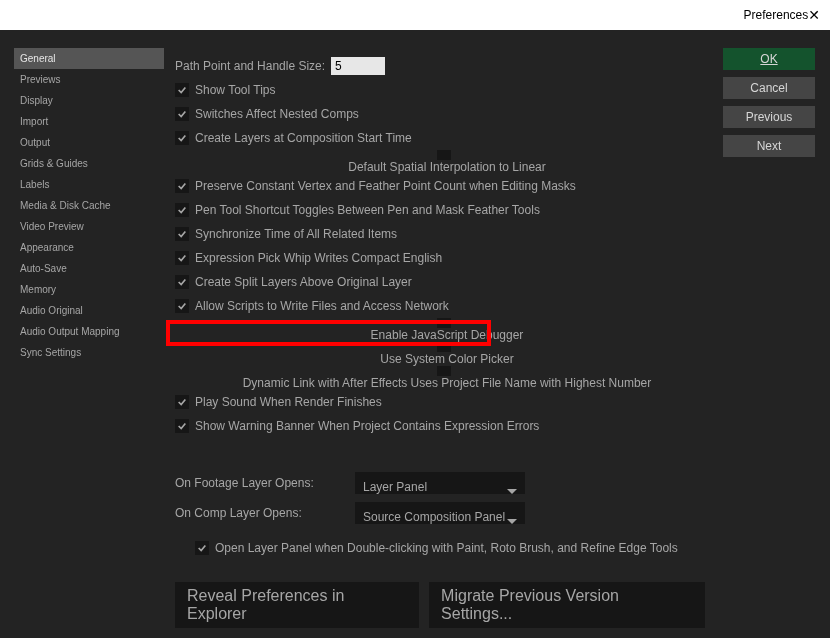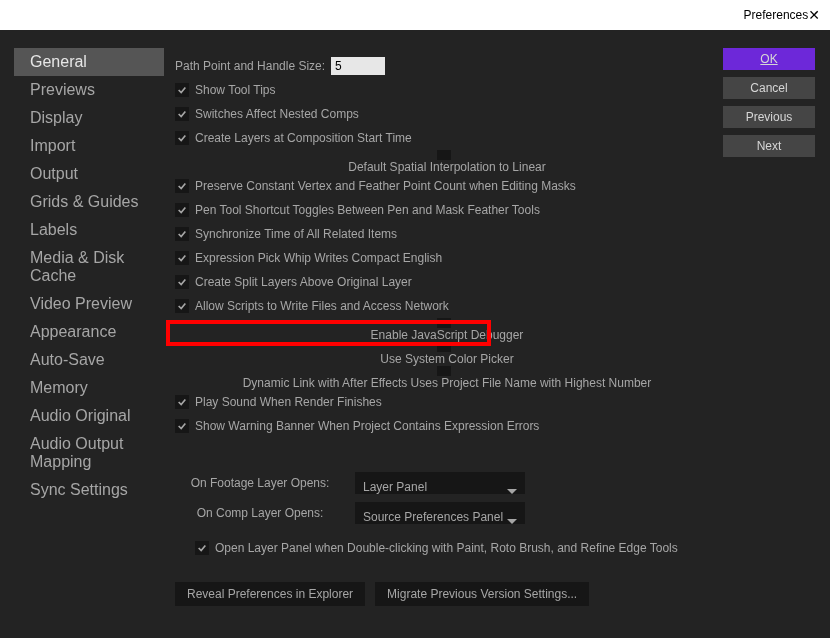--- a/index.html
+++ b/index.html
@@ -1,46 +1,46 @@
 <!DOCTYPE html>
 <html><head>
 <meta charset="utf-8">
 <style>
   * { box-sizing: border-box; margin: 0; padding: 0; font-family: "Segoe UI", Tahoma, sans-serif; }
   body { width: 830px; height: 638px; background: #fff; overflow: hidden; }
   .titlebar { height: 30px; background: #fff; color: #000; display: flex; justify-content: flex-end; align-items: center; padding: 0 10px; font-size: 12px; }
   .close-x { font-size: 14px; cursor: pointer; }
   .content { height: 608px; background: #232323; position: relative; }
   .sidebar { position: absolute; left: 14px; top: 18px; width: 150px; }
-  .side-item { color: #a6a6a6; font-size: 16px; padding: 5px 16px; cursor: pointer; }
+  .side-item { color: #a6a6a6; font-size: 10px; padding: 5px 6px; cursor: pointer; }
   .side-item.selected { background: #555555; color: #e6e6e6; }
 
   .main { position: absolute; left: 175px; top: 24px; width: 530px; color: #a6a6a6; font-size: 12px; }
   .row { display: flex; align-items: center; height: 24px; }
   .chk { width: 14px; height: 14px; background: #161616; margin-right: 6px; display: inline-flex; align-items: center; justify-content: center; }
   .chk.on svg { display: block; }
   .chk svg { display: none; width: 10px; height: 10px; stroke: #a6a6a6; stroke-width: 2; fill: none; }
   .indent { margin-left: 14px; flex-direction: column; }
   .numbox { width: 54px; height: 18px; background: #e7e7e7; color: #000; font-size: 12px; padding: 0 4px; margin-left: 6px; display: inline-flex; align-items: center; border: none; }
 
   .highlight-box { position: absolute; left: 166px; top: 290px; width: 325px; height: 26px; border: 4px solid #ff0000; pointer-events: none; }
 
   .group { margin-top: 30px; }
   .group-label { height: 20px; }
   .selrow { display: flex; align-items: center; height: 30px; }
-  .sel-label { width: 180px; text-align: center; padding-right: 10px; }
+  .sel-label { width: 180px; text-align: left; padding-right: 10px; }
   .select { width: 170px; height: 22px; background: #161616; color: #a6a6a6; display: flex; align-items: flex-end; justify-content: space-between; padding: 0 8px; cursor: pointer; }
   .sel-arrow { width: 0; height: 0; border-left: 5px solid transparent; border-right: 5px solid transparent; border-top: 5px solid #a6a6a6; }
 
   .bottom-btns { display: flex; gap: 10px; margin-top: 22px; }
-  .btn-dark { background: #161616; color: #a6a6a6; font-size: 12px; padding: 5px 12px; cursor: pointer; }
+  .btn-dark { background: #161616; color: #a6a6a6; font-size: 16px; padding: 5px 12px; cursor: pointer; }
 
   .right-btns { position: absolute; right: 15px; top: 18px; width: 92px; display: flex; flex-direction: column; gap: 7px; }
   .rbtn { height: 22px; background: #454545; color: #d6d6d6; font-size: 12px; display: flex; align-items: center; justify-content: center; cursor: pointer; }
-  .rbtn.primary { background: #6d28d9; text-decoration: underline; }
+  .rbtn.primary { background: #14532d; text-decoration: underline; }
 </style>
 </head>
 <body>
 
 <div class="titlebar">
   <span>Preferences</span>
   <span class="close-x">✕</span>
 </div>
 
 <div class="content">
@@ -183,21 +183,21 @@
         <span class="sel-label">On Footage Layer Opens:</span>
         <div class="select">
           <span>Layer Panel</span>
           <span class="sel-arrow"></span>
         </div>
       </div>
 
       <div class="selrow">
         <span class="sel-label">On Comp Layer Opens:</span>
         <div class="select">
-          <span>Source Preferences Panel</span>
+          <span>Source Composition Panel</span>
           <span class="sel-arrow"></span>
         </div>
       </div>
 
       <div class="row" style="margin-left:20px; margin-top:8px;">
         <span class="chk on">
             <svg viewBox="0 0 12 12">
               <polyline points="2,6 5,9 10,3"></polyline>
             </svg>
           </span>

